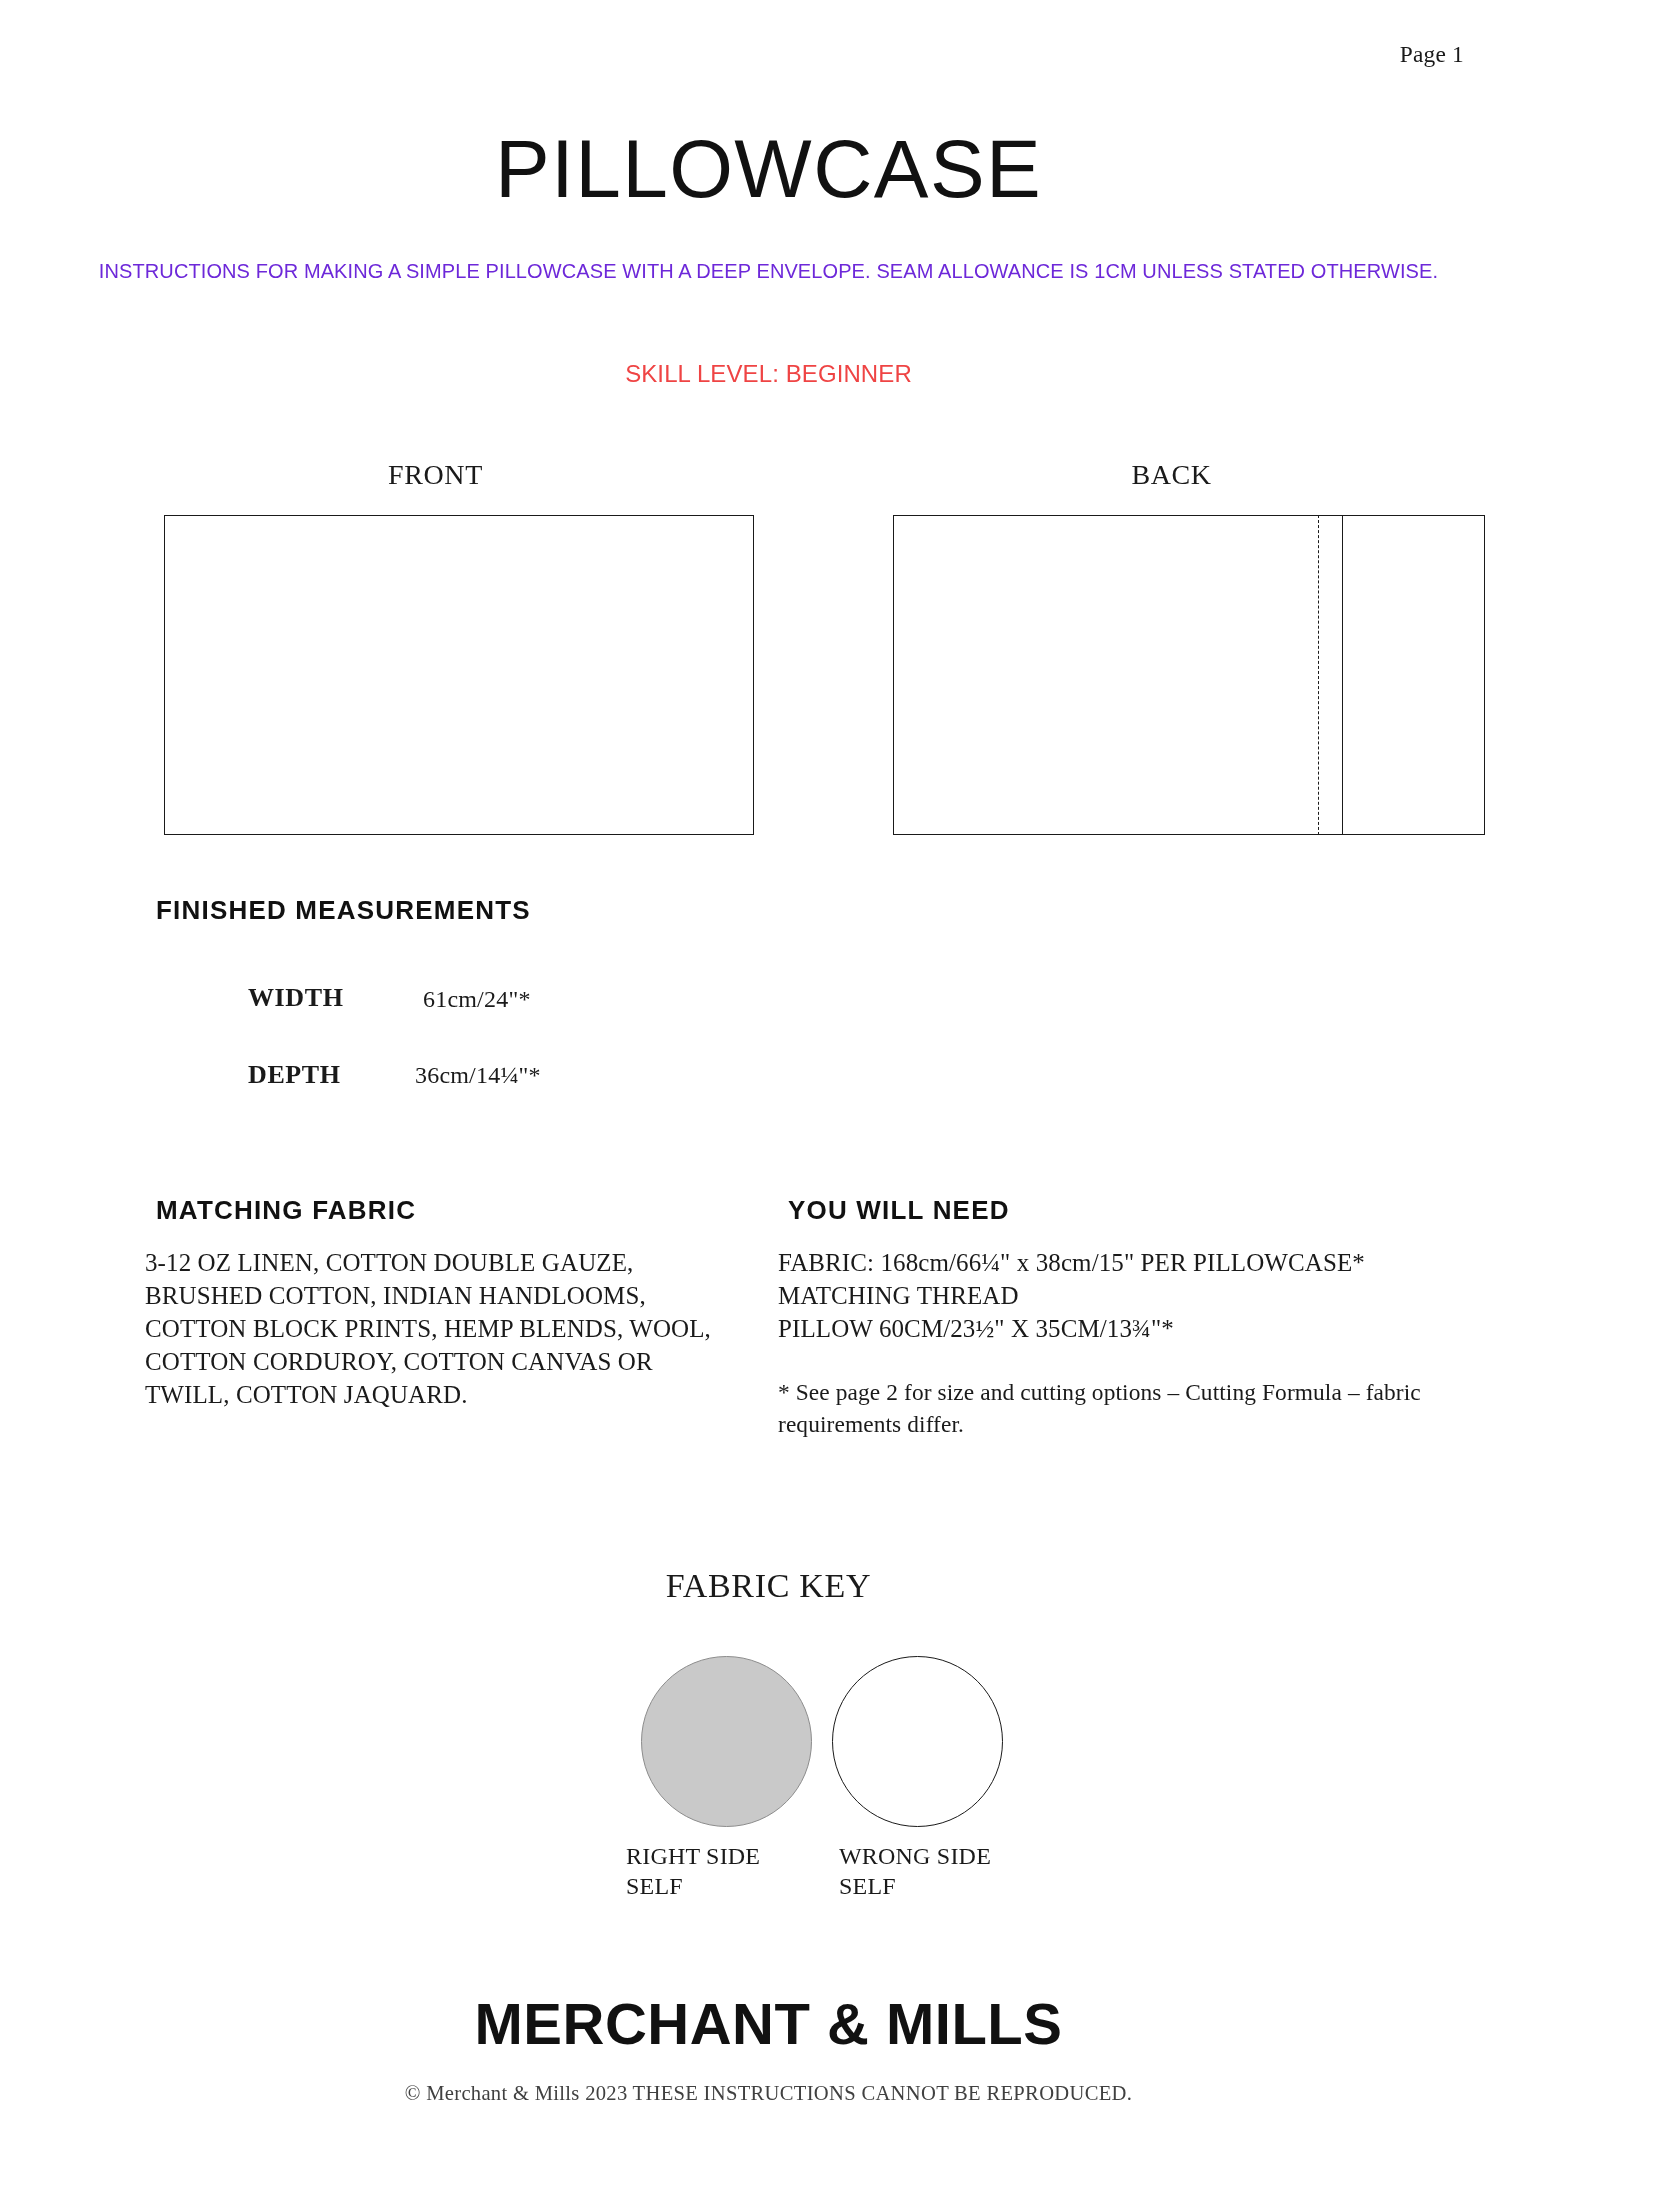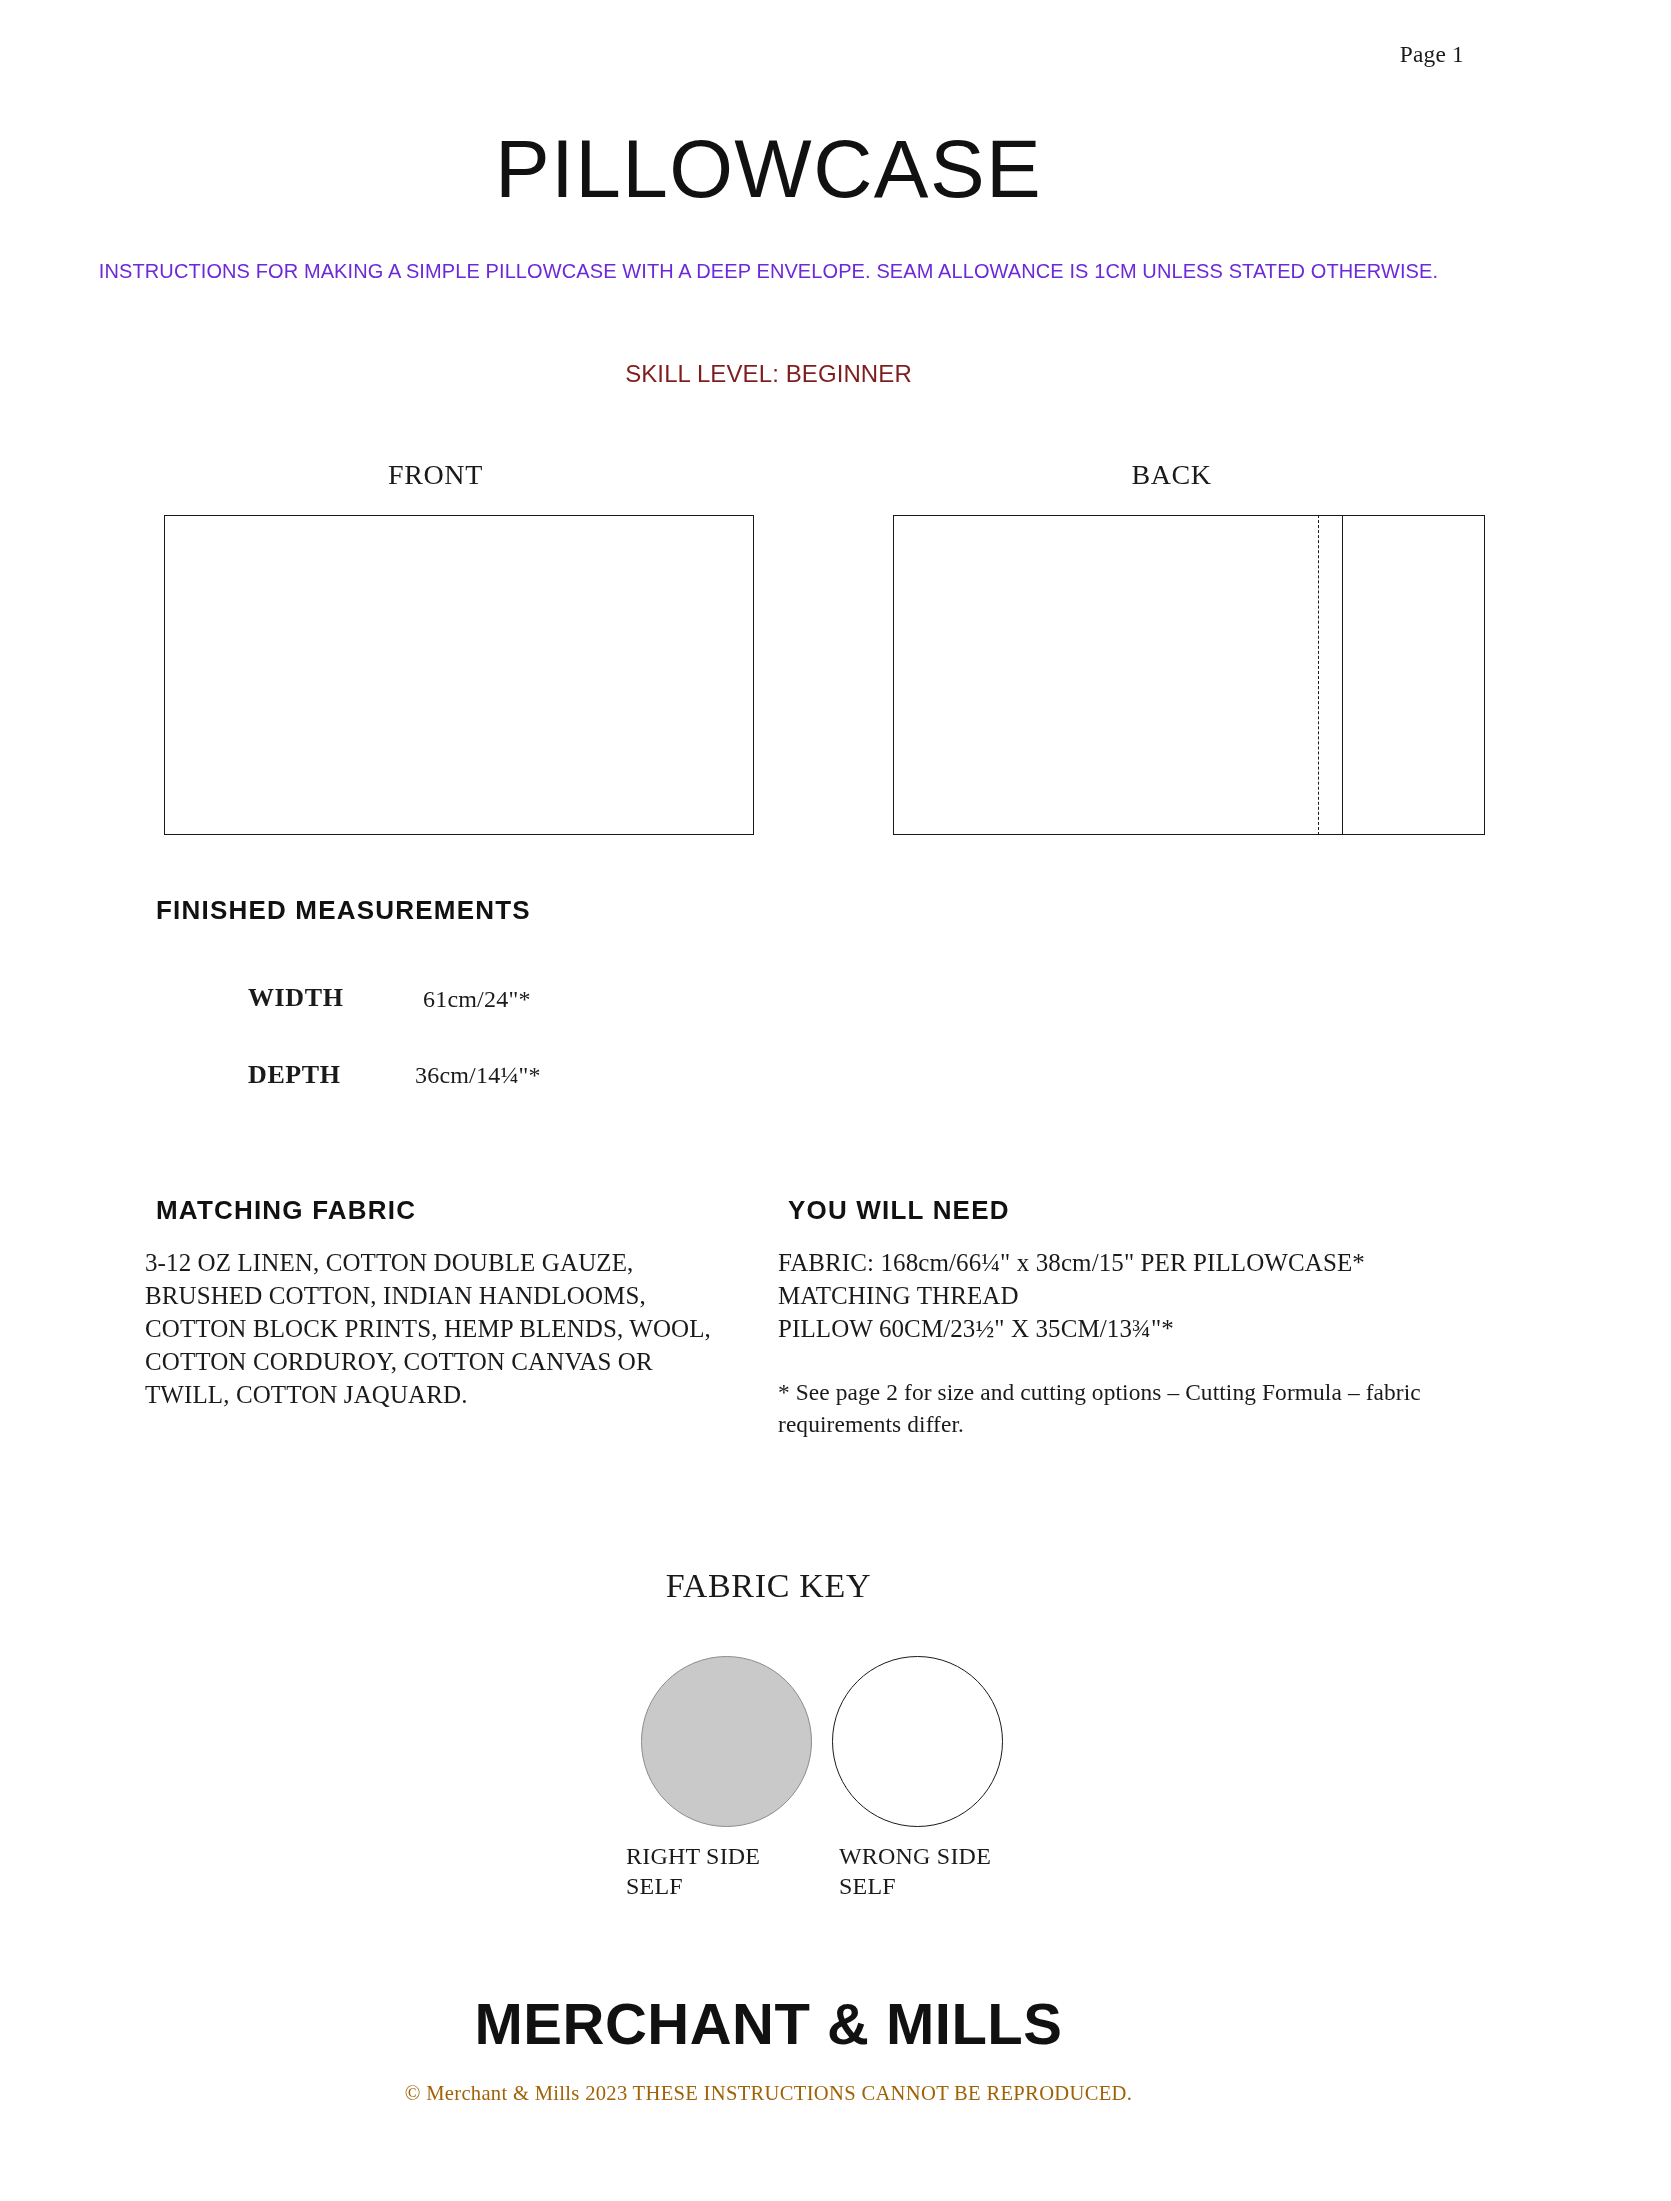--- a/index.html
+++ b/index.html
@@ -62,21 +62,21 @@
 
   .skill {
     position: absolute;
     top: 360px;
     left: 0;
     width: 100%;
     text-align: center;
     font-family: "Liberation Sans", sans-serif;
     font-size: 24px;
     letter-spacing: 0.1px;
-    color: #7f1d1d;
+    color: #ef4444;
   }
 
   
   .diagram-label {
     position: absolute;
     font-family: "Liberation Serif", serif;
     font-size: 28px;
     letter-spacing: 0.6px;
     color: #1a1a1a;
     text-align: center;
@@ -232,21 +232,21 @@
   }
   .copyright {
     position: absolute;
     top: 2082px;
     left: 0;
     width: 100%;
     text-align: center;
     font-family: "Liberation Serif", serif;
     font-size: 20.6px;
     letter-spacing: 0.3px;
-    color: #a16207;
+    color: #404040;
   }
 </style>
 </head>
 <body>
 
 <div class="page">
 
   <div class="page-number">Page 1</div>
 
   <div class="doc-title">PILLOWCASE</div>

